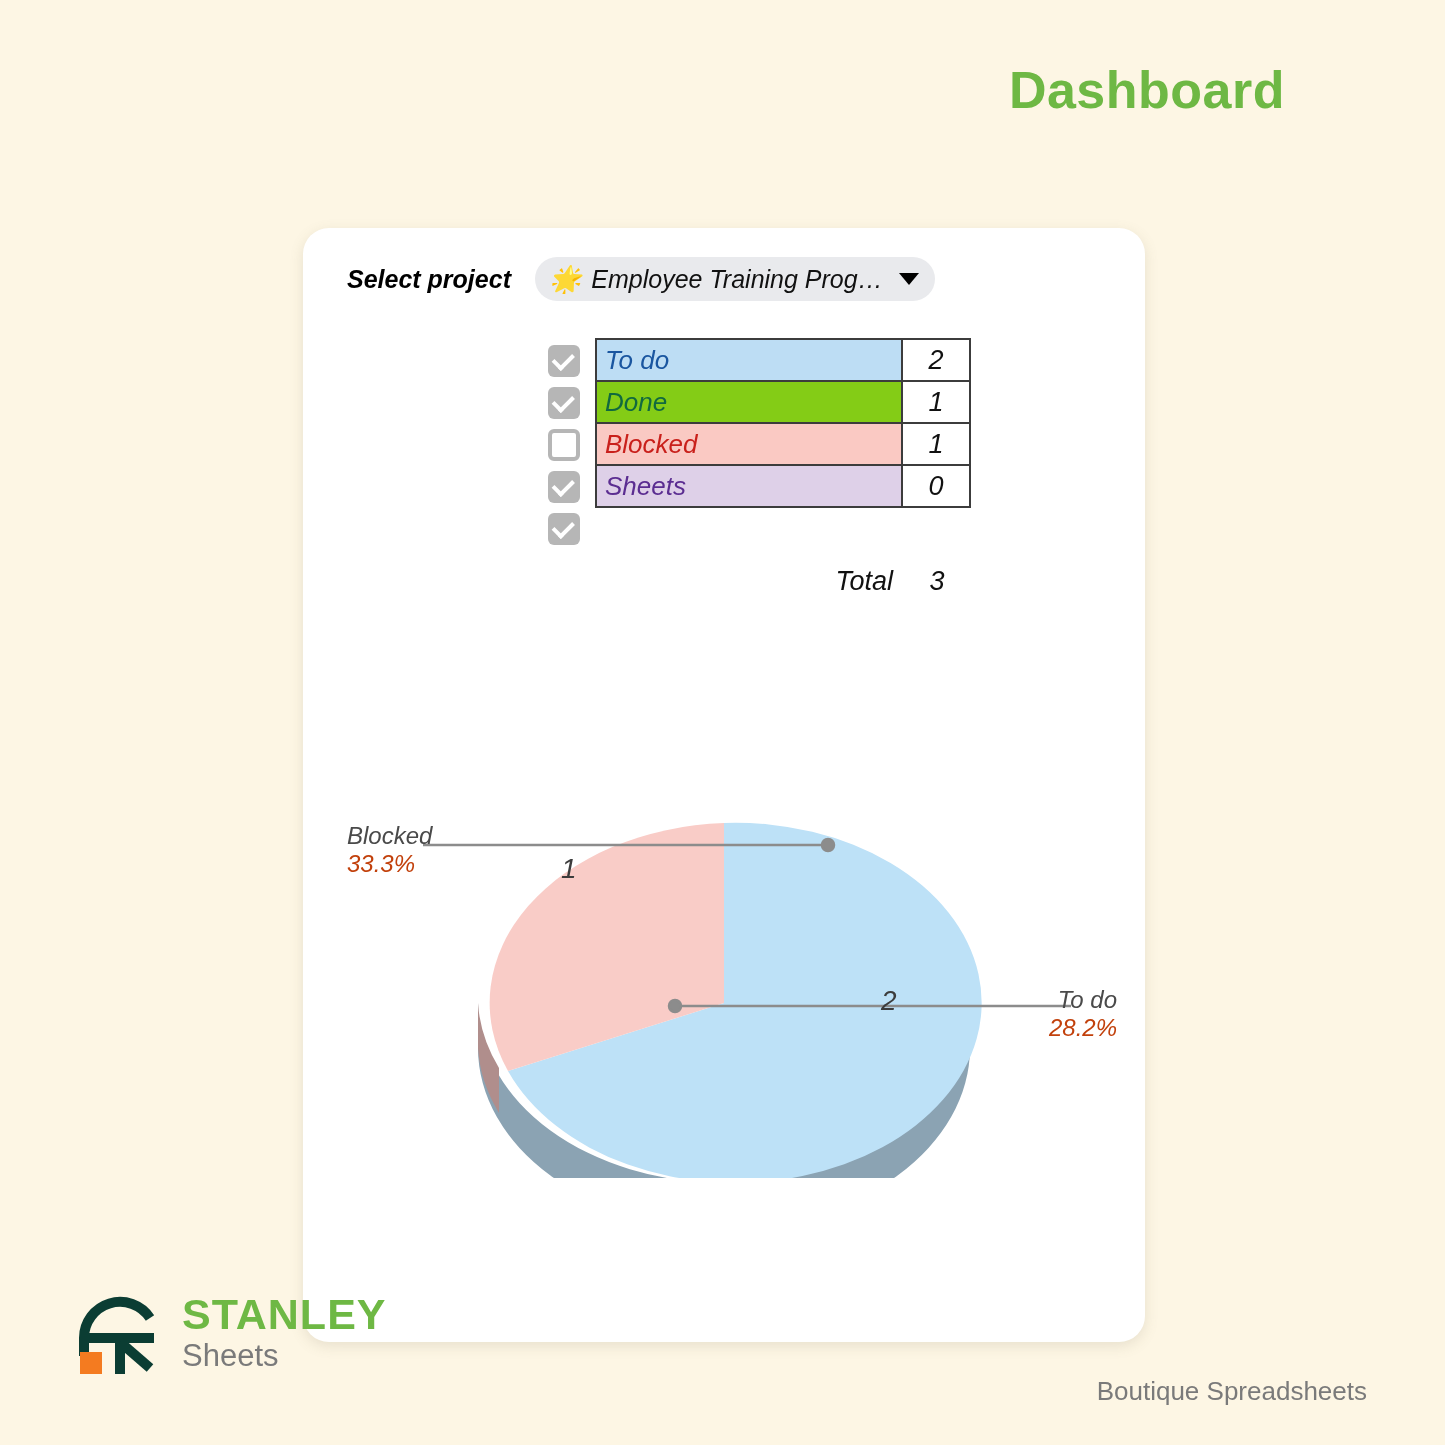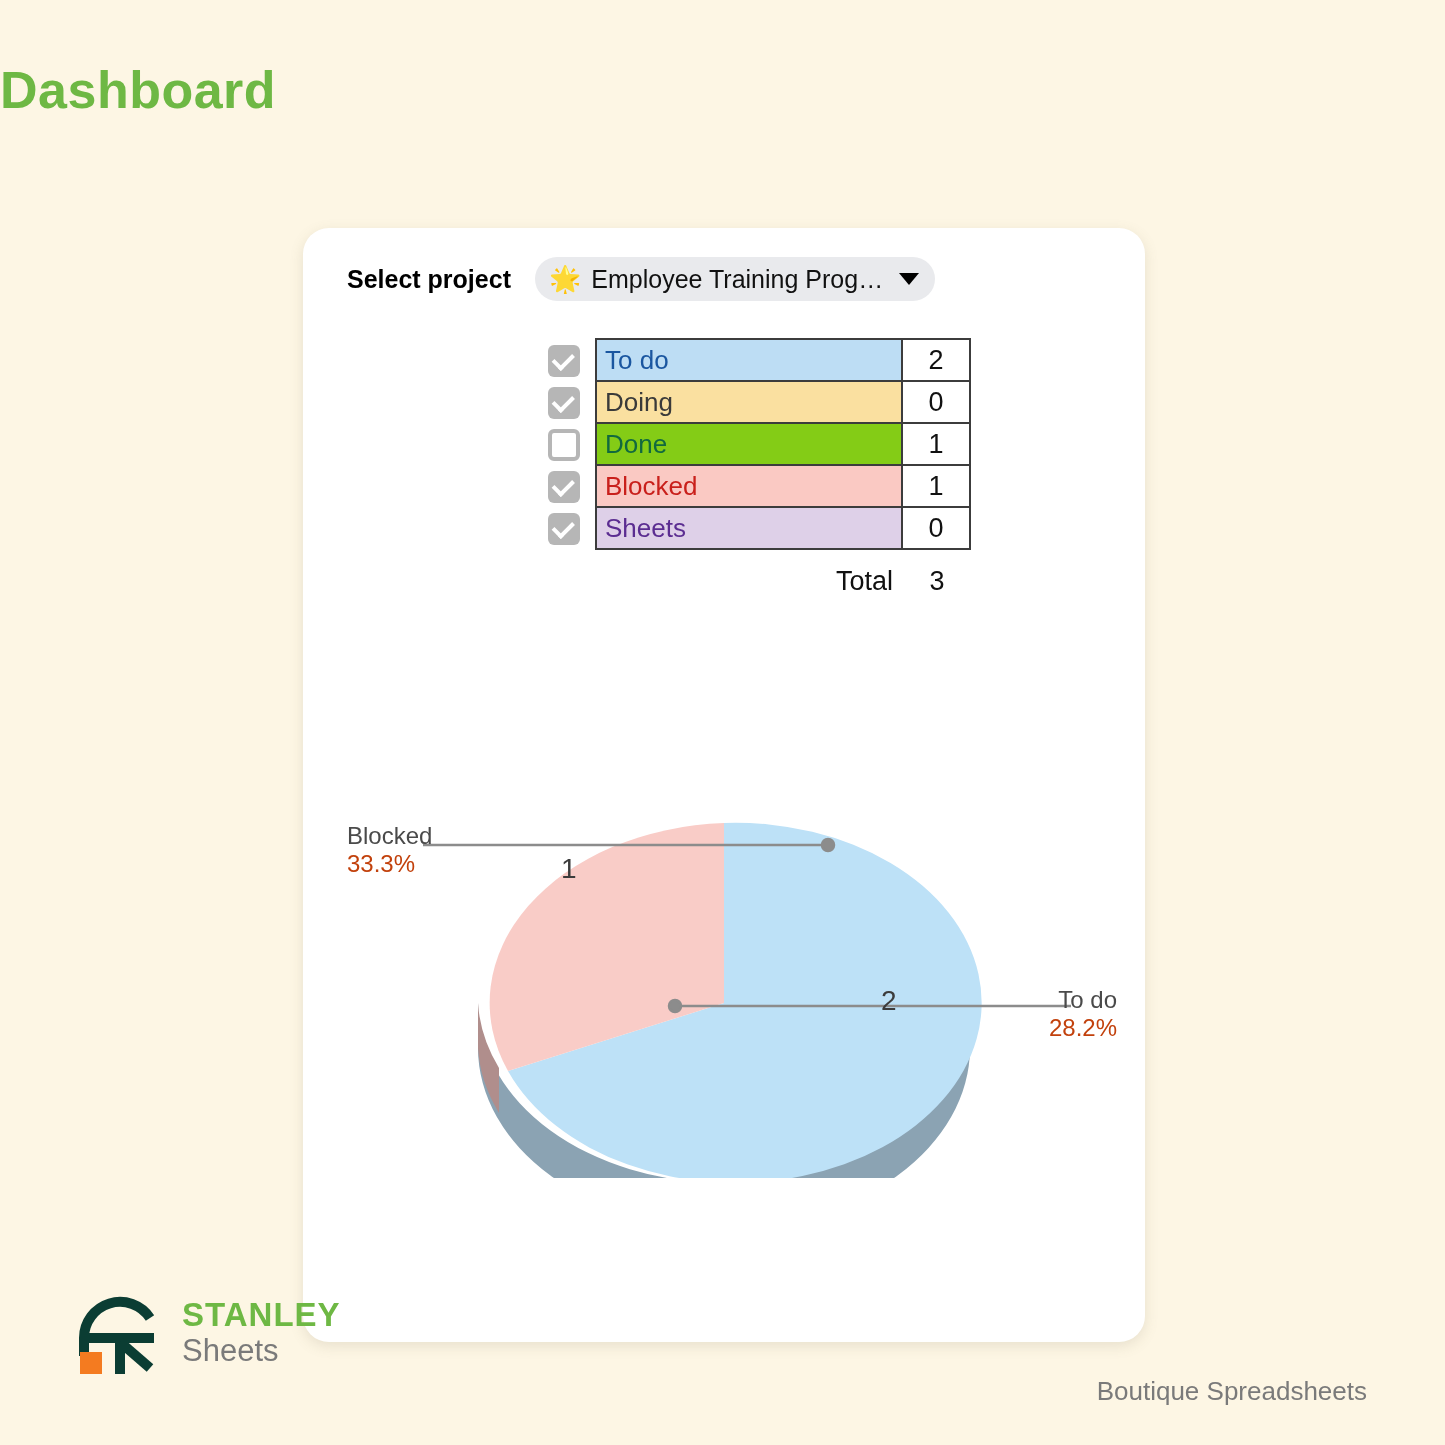--- a/index.html
+++ b/index.html
@@ -14,37 +14,39 @@
     overflow: hidden;
     position: relative;
   }
 
   
   .page-title {
     position: absolute;
     top: 60px;
     left: 0;
     width: 1247px;
-    text-align: left;
+    text-align: right;
     font-size: 52px;
     font-weight: bold;
     color: #6eb844;
     letter-spacing: 0.5px;
+    padding-left: 38px;
   }
 
   
   .card {
     position: absolute;
     left: 303px;
     top: 228px;
     width: 842px;
     height: 1114px;
     background: #ffffff;
     border-radius: 26px;
     box-shadow: 0 4px 14px rgba(120, 110, 90, 0.16);
+    font-style: italic;
   }
 
   
   .select-row {
     position: absolute;
     left: 44px;
     top: 29px;
     display: flex;
     align-items: center;
     gap: 24px;
@@ -212,21 +214,21 @@
   .footer-logo {
     position: absolute;
     left: 74px;
     top: 1286px;
     display: flex;
     align-items: center;
     gap: 16px;
   }
   .logo-words { line-height: 1; }
   .logo-word-1 {
-    font-size: 33px;
+    font-size: 43px;
     font-weight: bold;
     color: #6eb844;
     letter-spacing: 1px;
   }
   .logo-word-2 {
     font-size: 31px;
     color: #7a7a7a;
     margin-top: 4px;
   }
   .footer-tagline {
@@ -282,24 +284,20 @@
               <span class="tick"></span>
             </span>
         </div>
       </div>
 
       <table class="grid">
         <tbody>
             <tr>
           <td class="name-cell row-todo">To do</td>
           <td class="count-cell">2</td>
-        </tr>
-        <tr>
-          <td class="name-cell row-doing">Doing</td>
-          <td class="count-cell">0</td>
         </tr>
         <tr>
           <td class="name-cell row-done">Done</td>
           <td class="count-cell">1</td>
         </tr>
         <tr>
           <td class="name-cell row-blocked">Blocked</td>
           <td class="count-cell">1</td>
         </tr>
         <tr>

